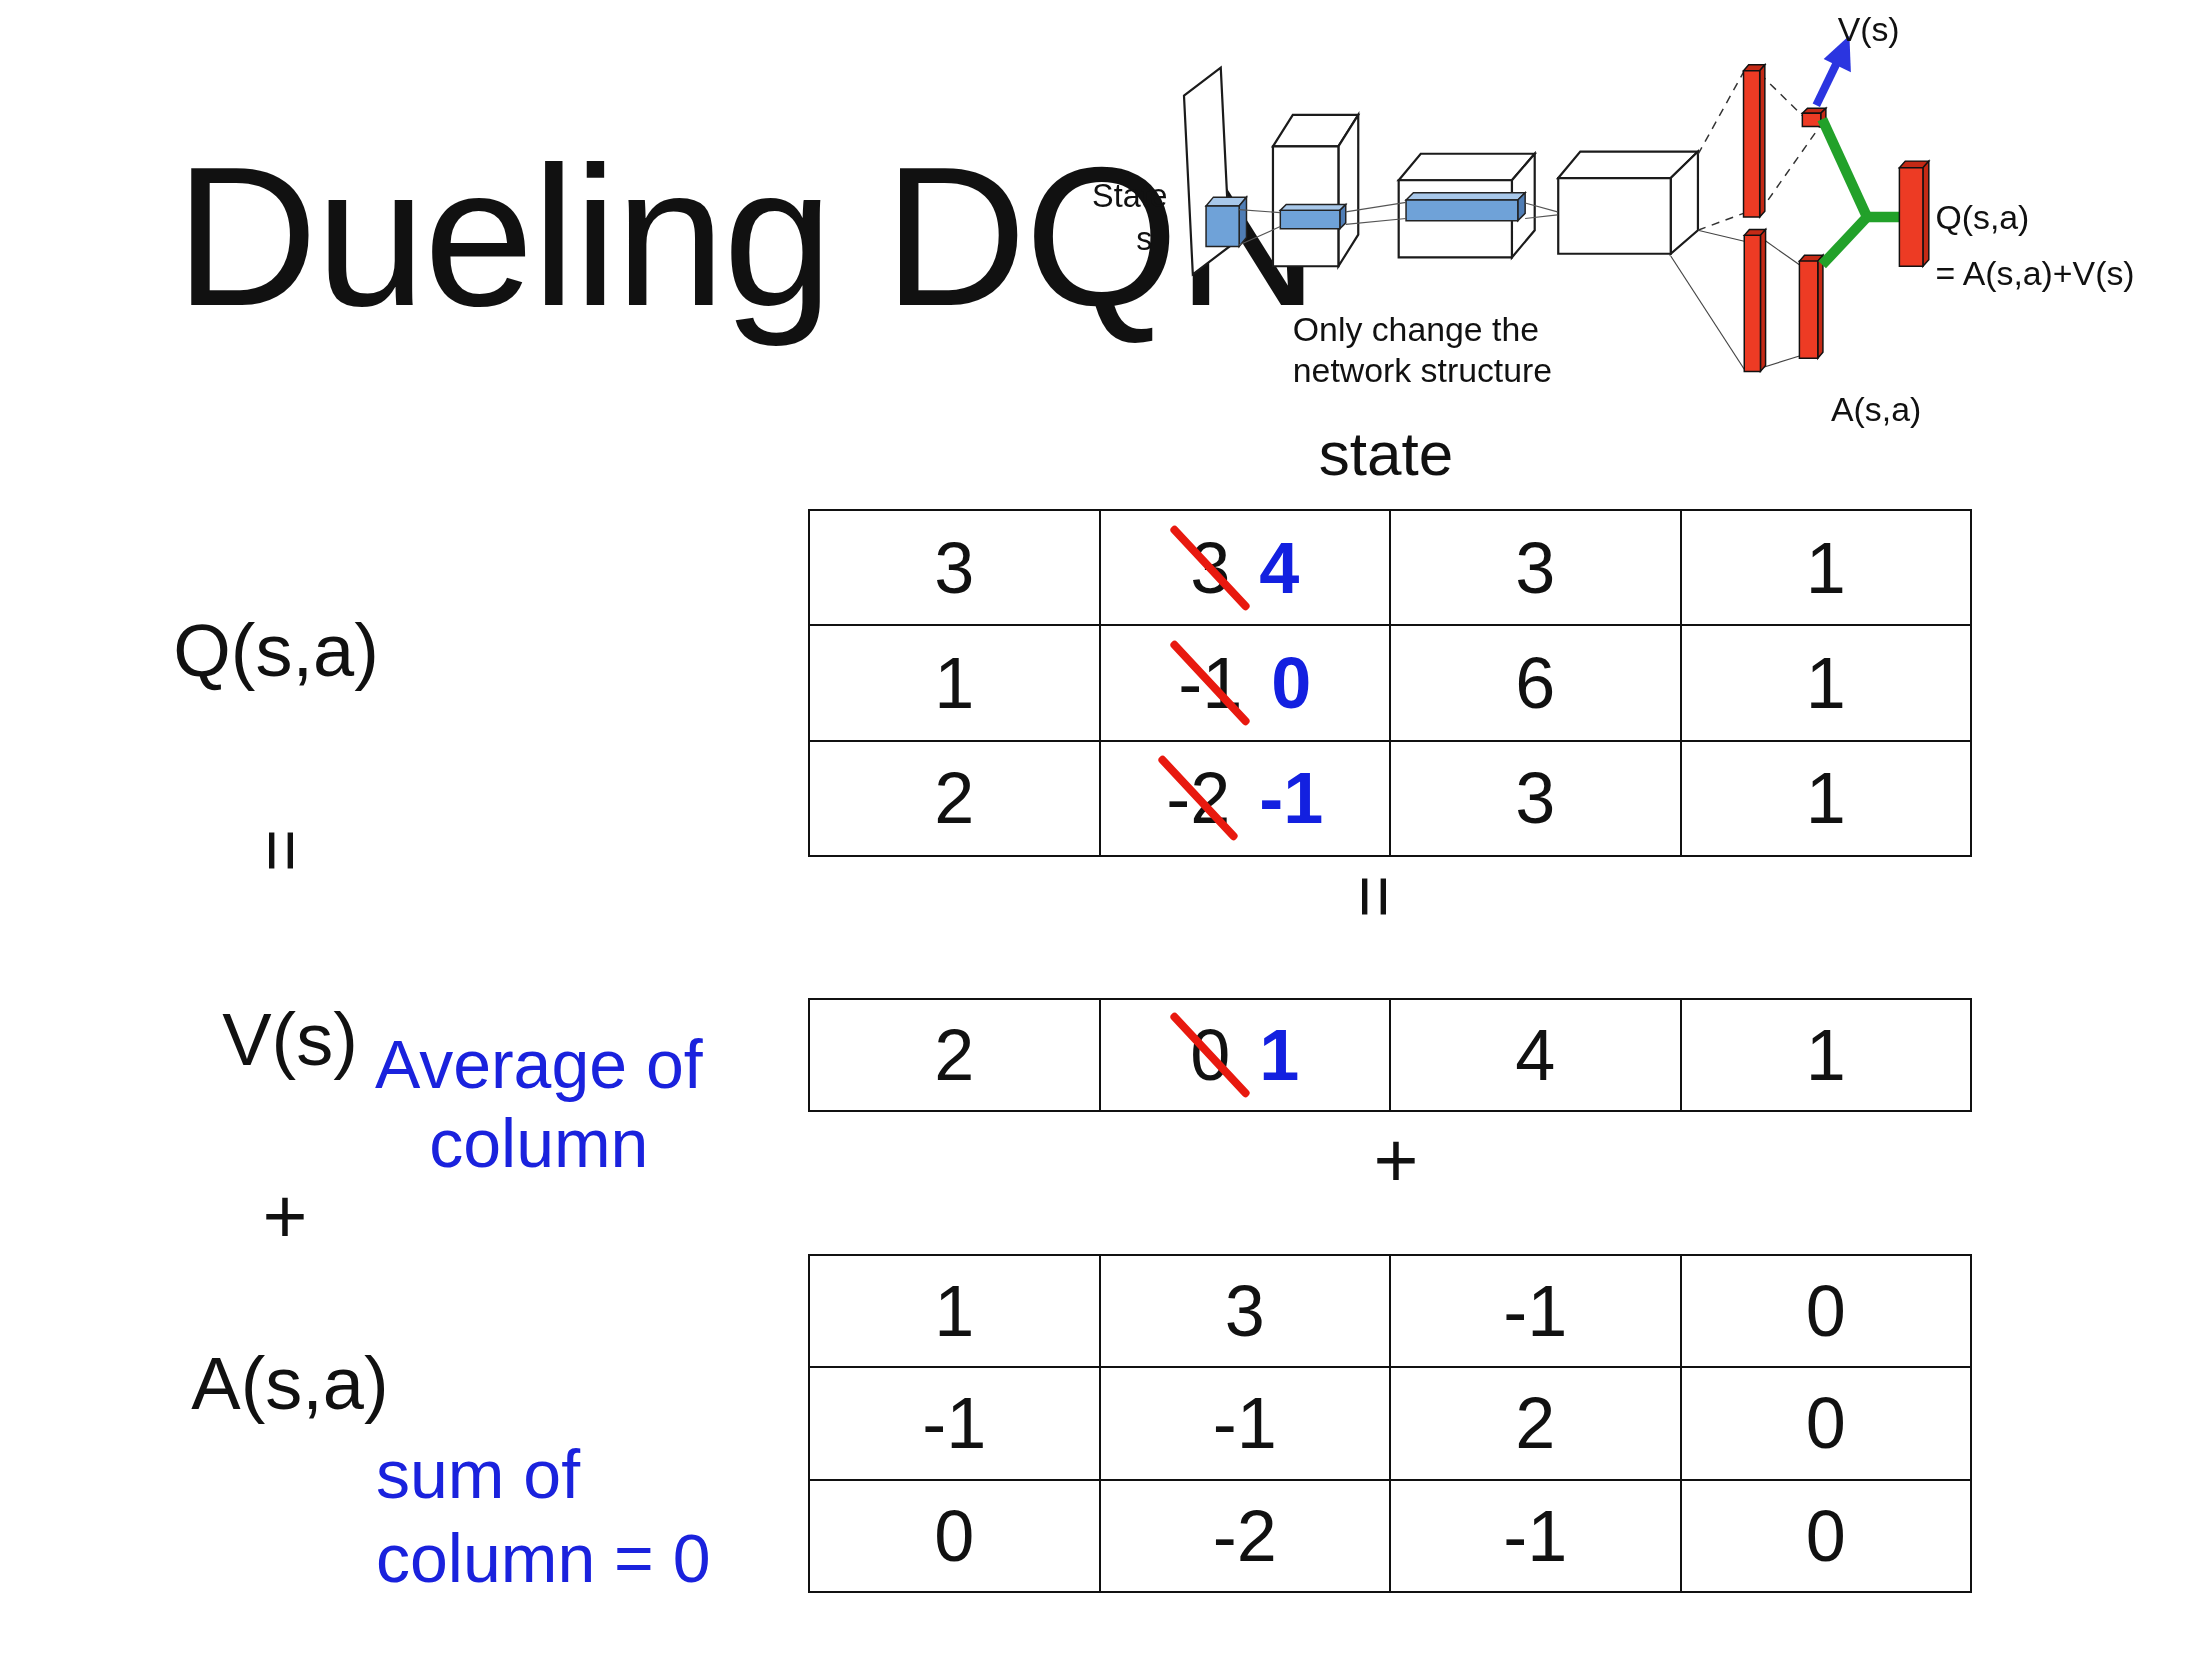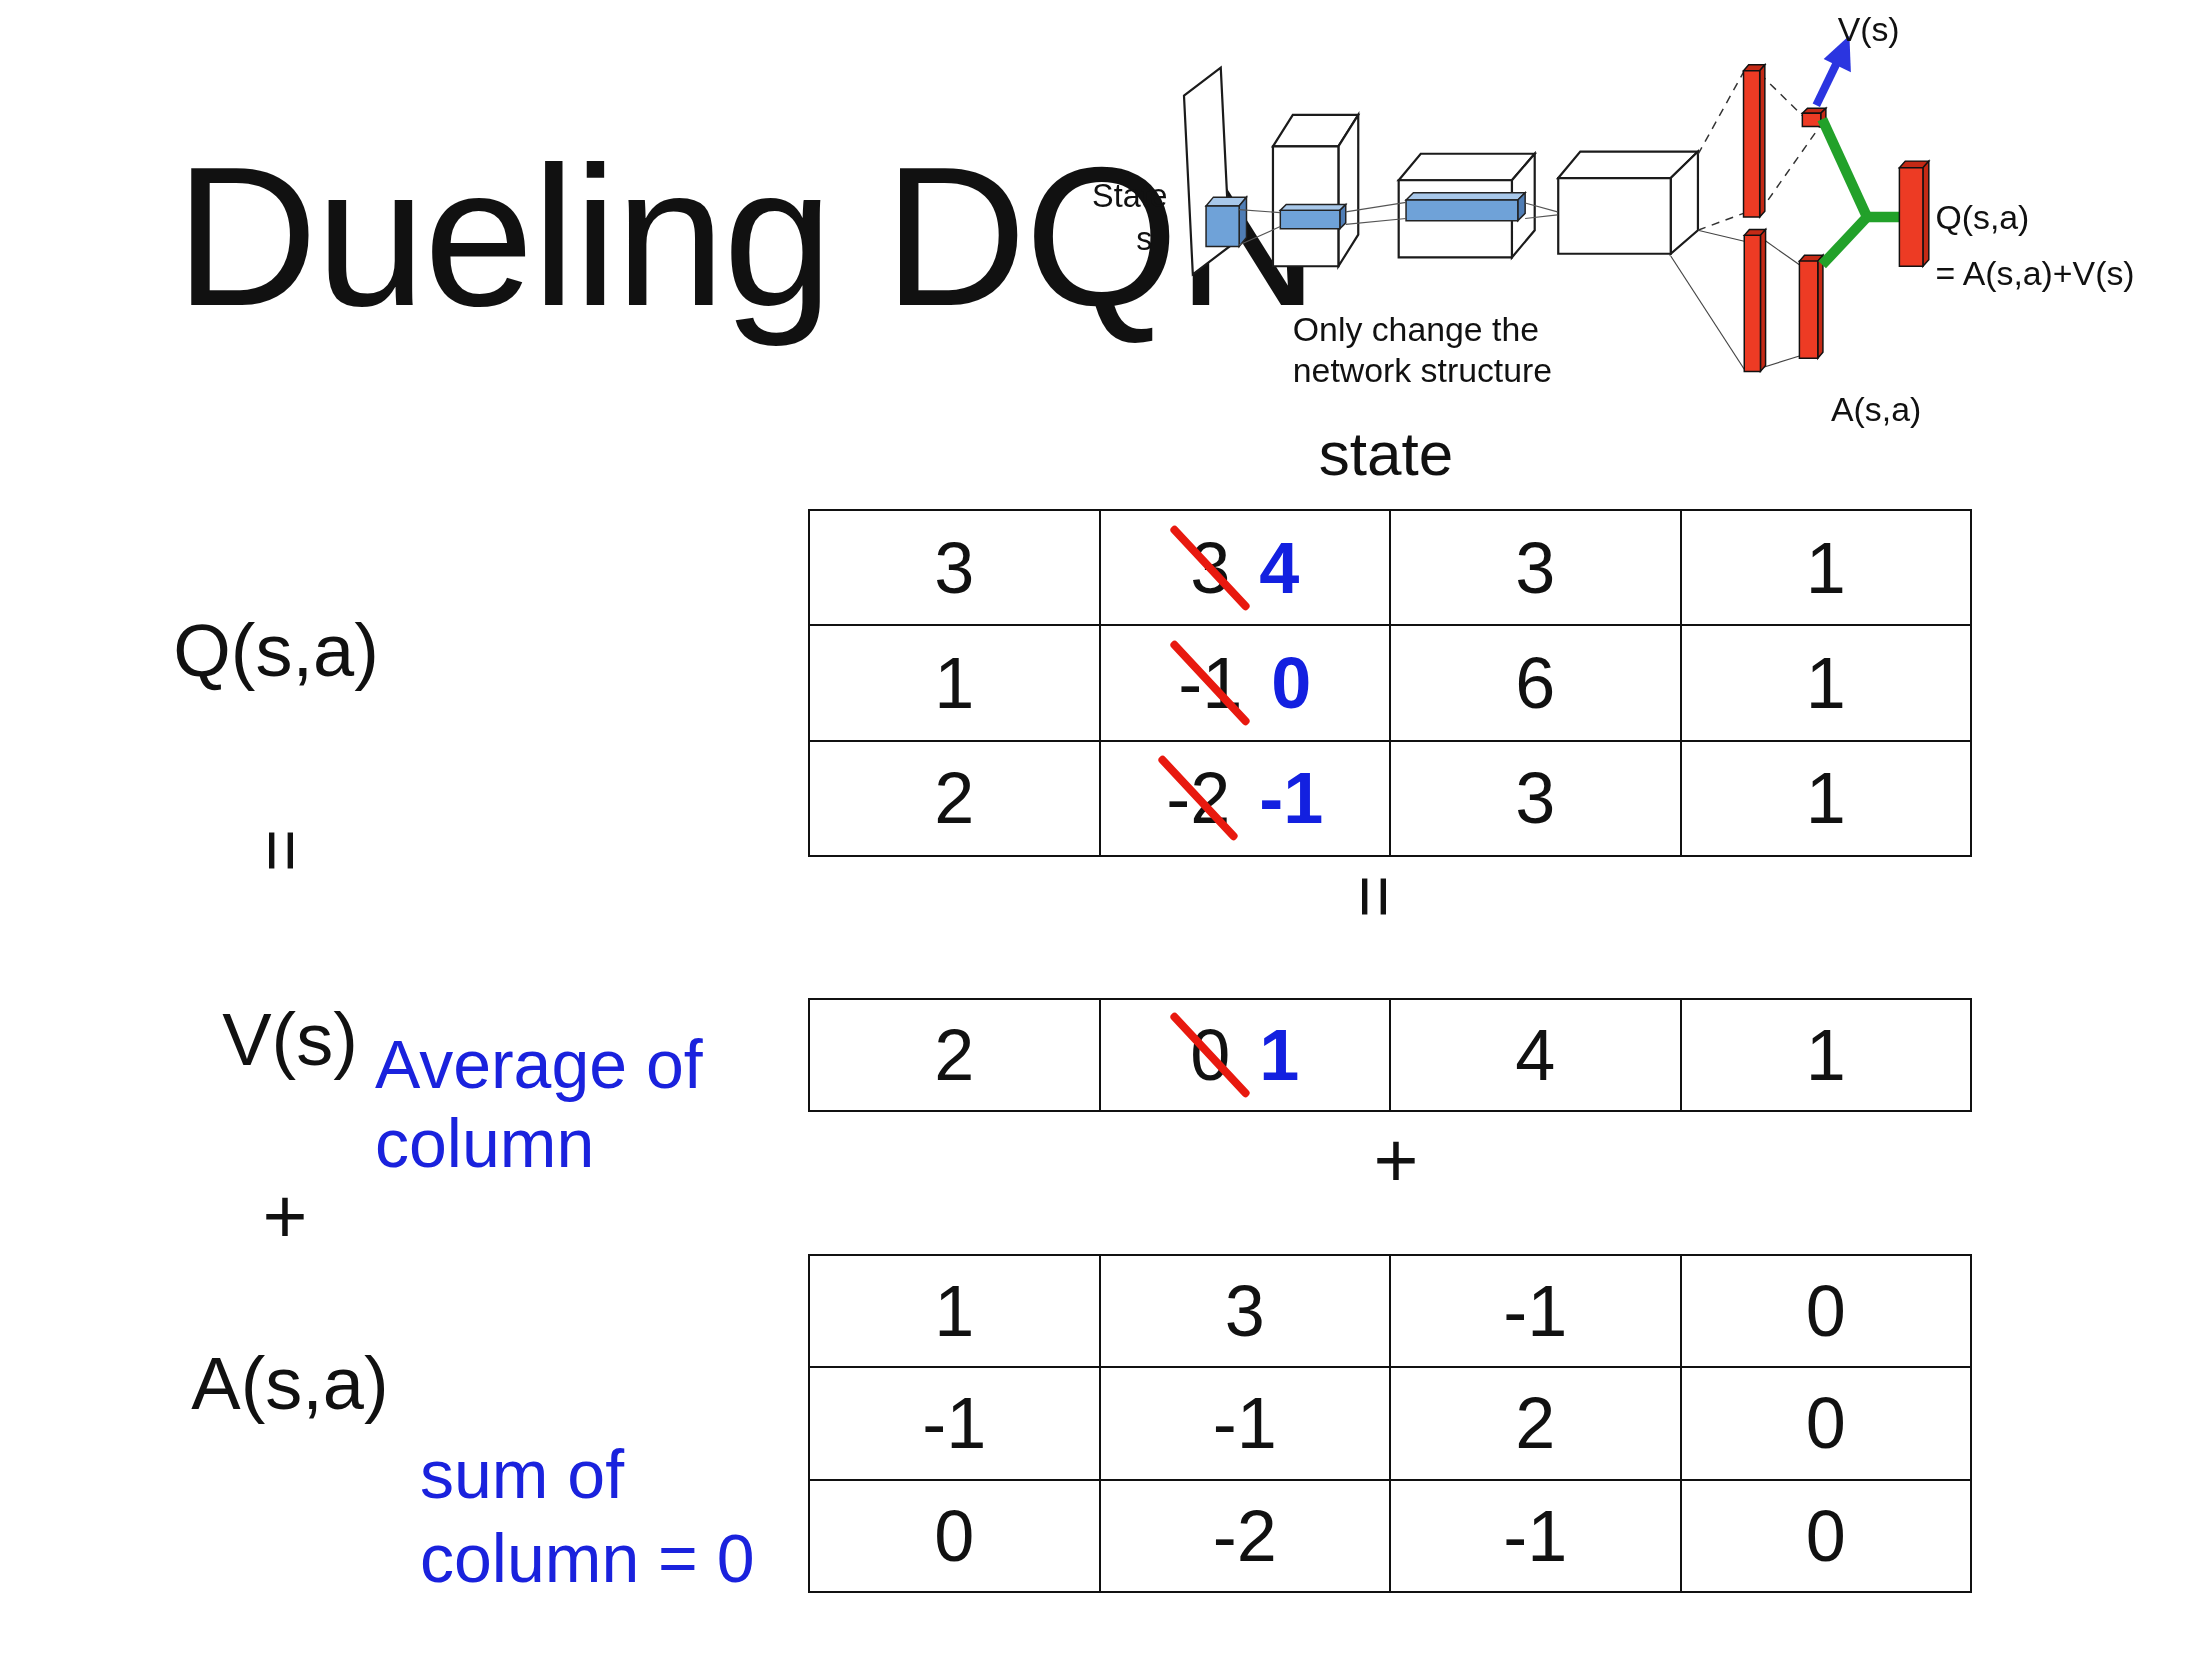--- a/index.html
+++ b/index.html
@@ -27,22 +27,22 @@
   #q-label{left:129px;top:614px;width:294px;text-align:center;font-size:74px;}
   #v-label{left:143px;top:1003px;width:294px;text-align:center;font-size:74px;}
   #a-label{left:143px;top:1347px;width:294px;text-align:center;font-size:74px;}
   .opbox{position:absolute;width:118px;height:118px;display:flex;align-items:center;justify-content:center;font-size:74px;}
   #eq-left{left:224px;top:791px;}
   #eq-center{left:1317px;top:837px;}
   #plus-left{left:226px;top:1157px;font-size:77px;}
   #plus-center{left:1337px;top:1101px;font-size:77px;}
   .rot90{transform:rotate(90deg);display:inline-block;}
   .blue-note{position:absolute;color:var(--annotation-blue);font-size:68px;}
-  #avg-note{left:375px;top:1025px;line-height:79px;}
-  #sum-note{left:376px;top:1432px;line-height:84px;margin-left:44px;}
+  #avg-note{left:375px;top:1025px;line-height:79px;text-align:center;}
+  #sum-note{left:376px;top:1432px;line-height:84px;}
   .mtable{position:absolute;left:808px;width:1164px;background:#fff;border:2.2px solid var(--ink);display:flex;flex-direction:column;box-sizing:border-box;}
   #q-table{top:509px;height:348px;}
   #v-table{top:998px;height:114px;}
   #a-table{top:1254px;height:339px;}
   .mrow{flex:1;display:flex;min-height:0;}
   .mrow + .mrow{border-top:2.9px solid var(--ink);}
   .mcell{flex:1;display:flex;align-items:center;justify-content:center;font-size:72px;color:var(--ink);min-width:0;}
   .mcell + .mcell{border-left:2.2px solid var(--ink);}
   .struck{position:relative;display:inline-block;line-height:1;}
   .strikebar{position:absolute;left:50%;top:50%;width:112px;height:8px;border-radius:3.7px;

